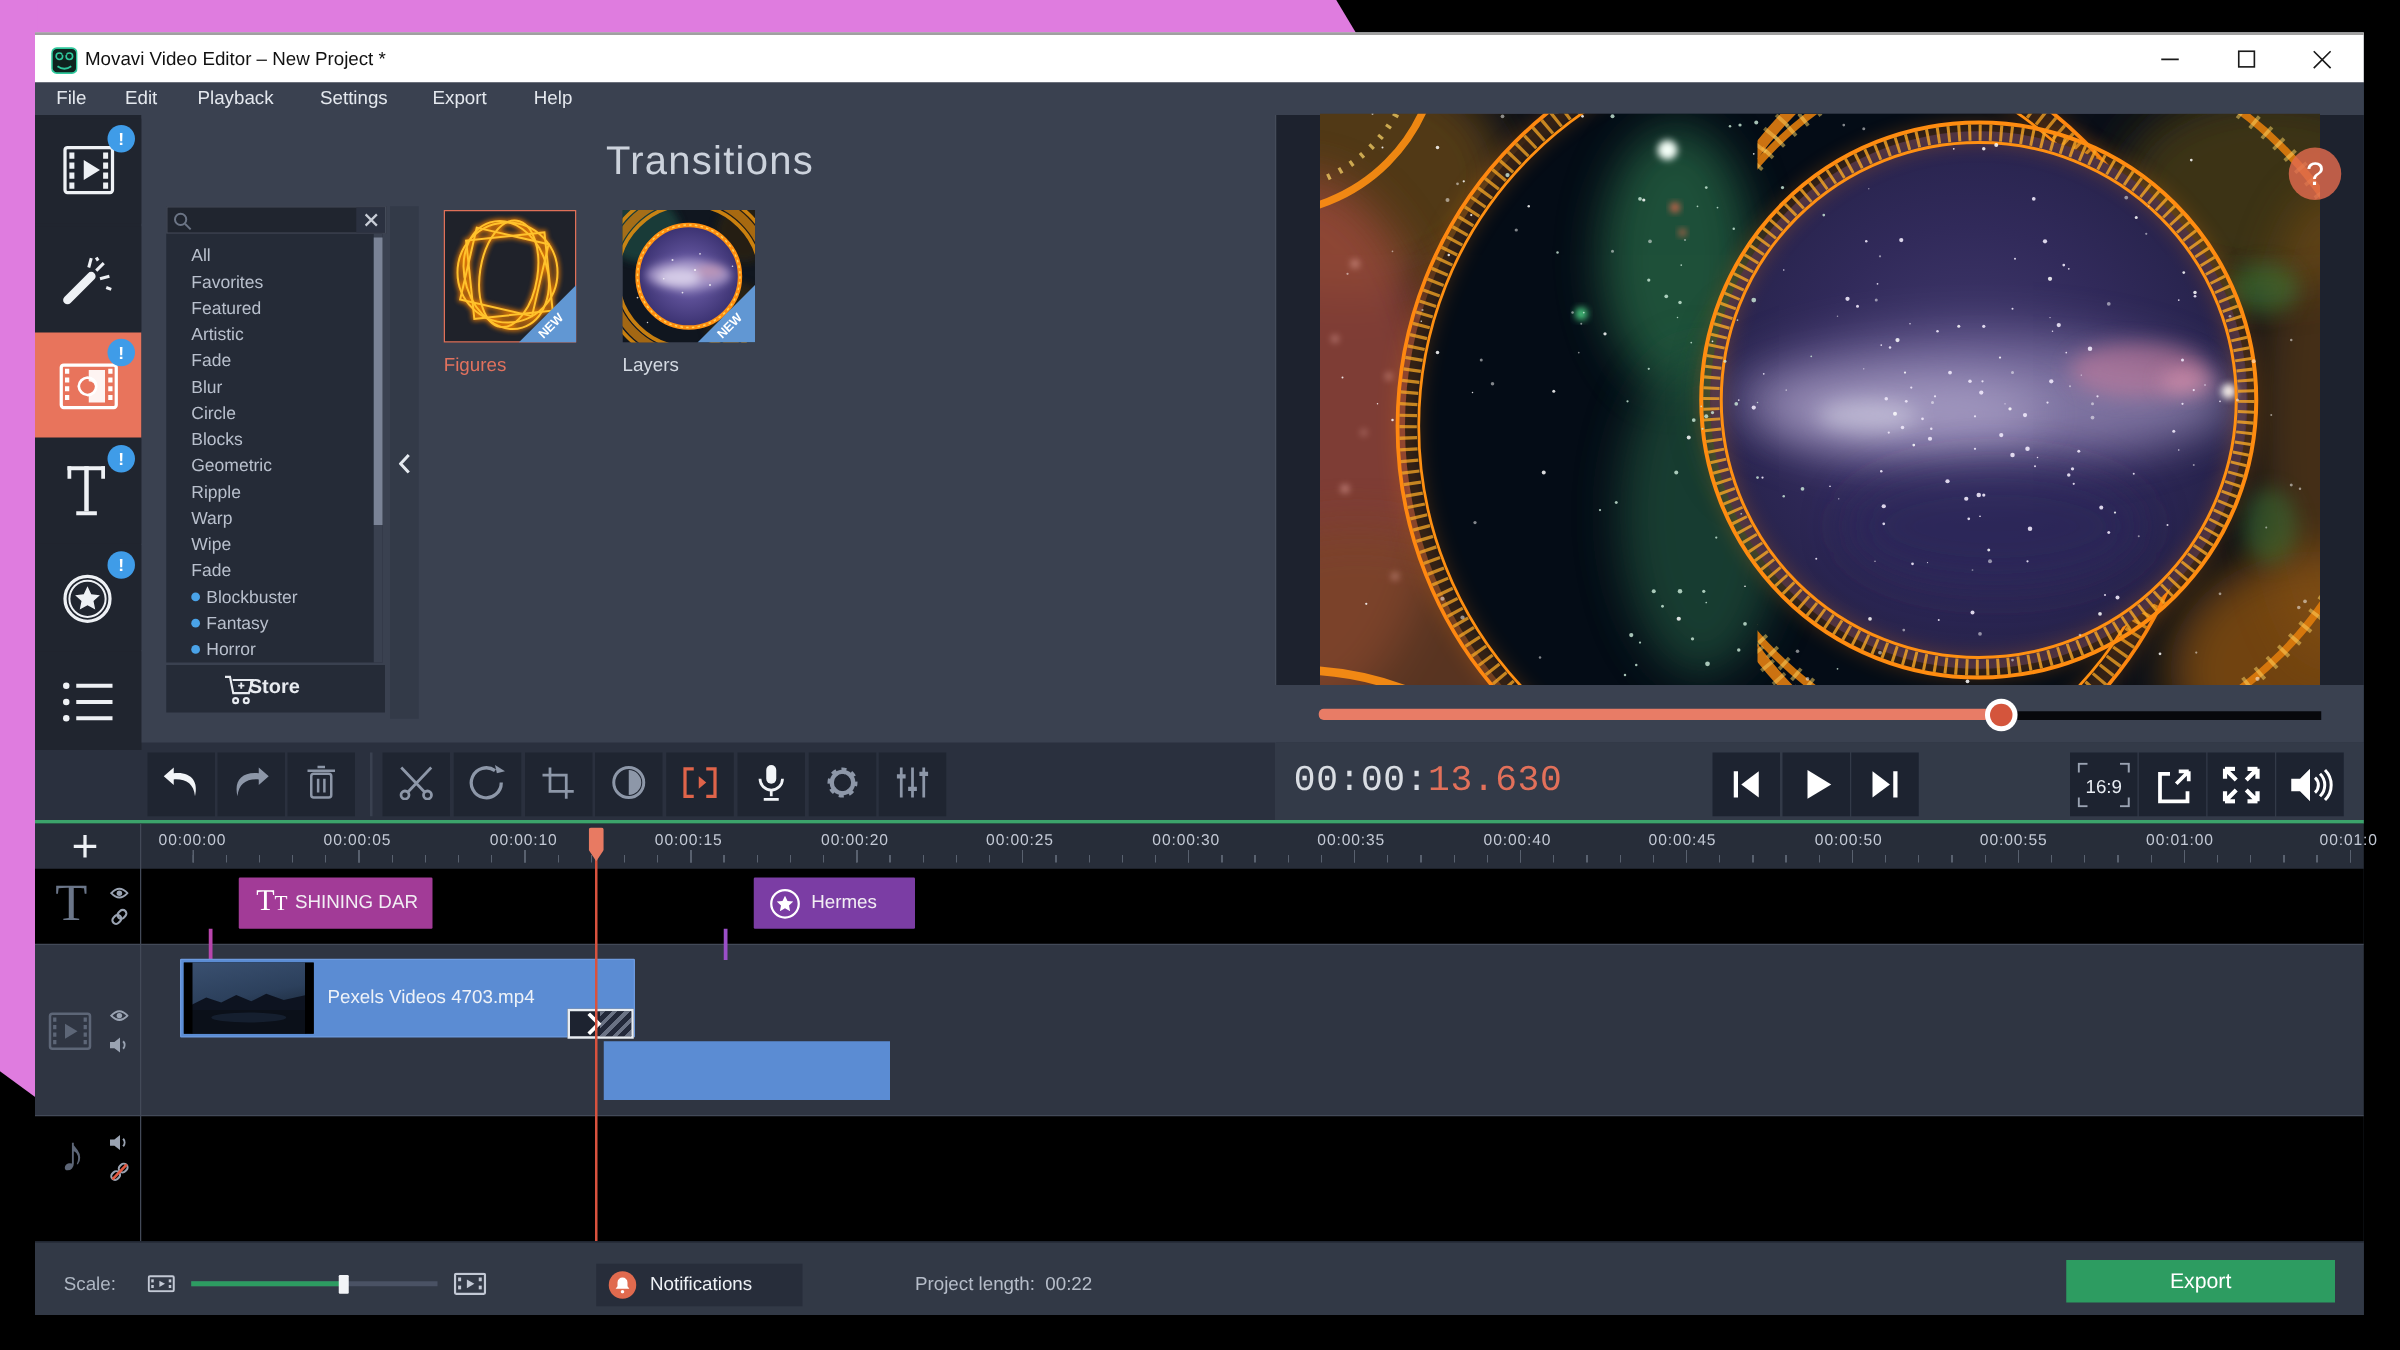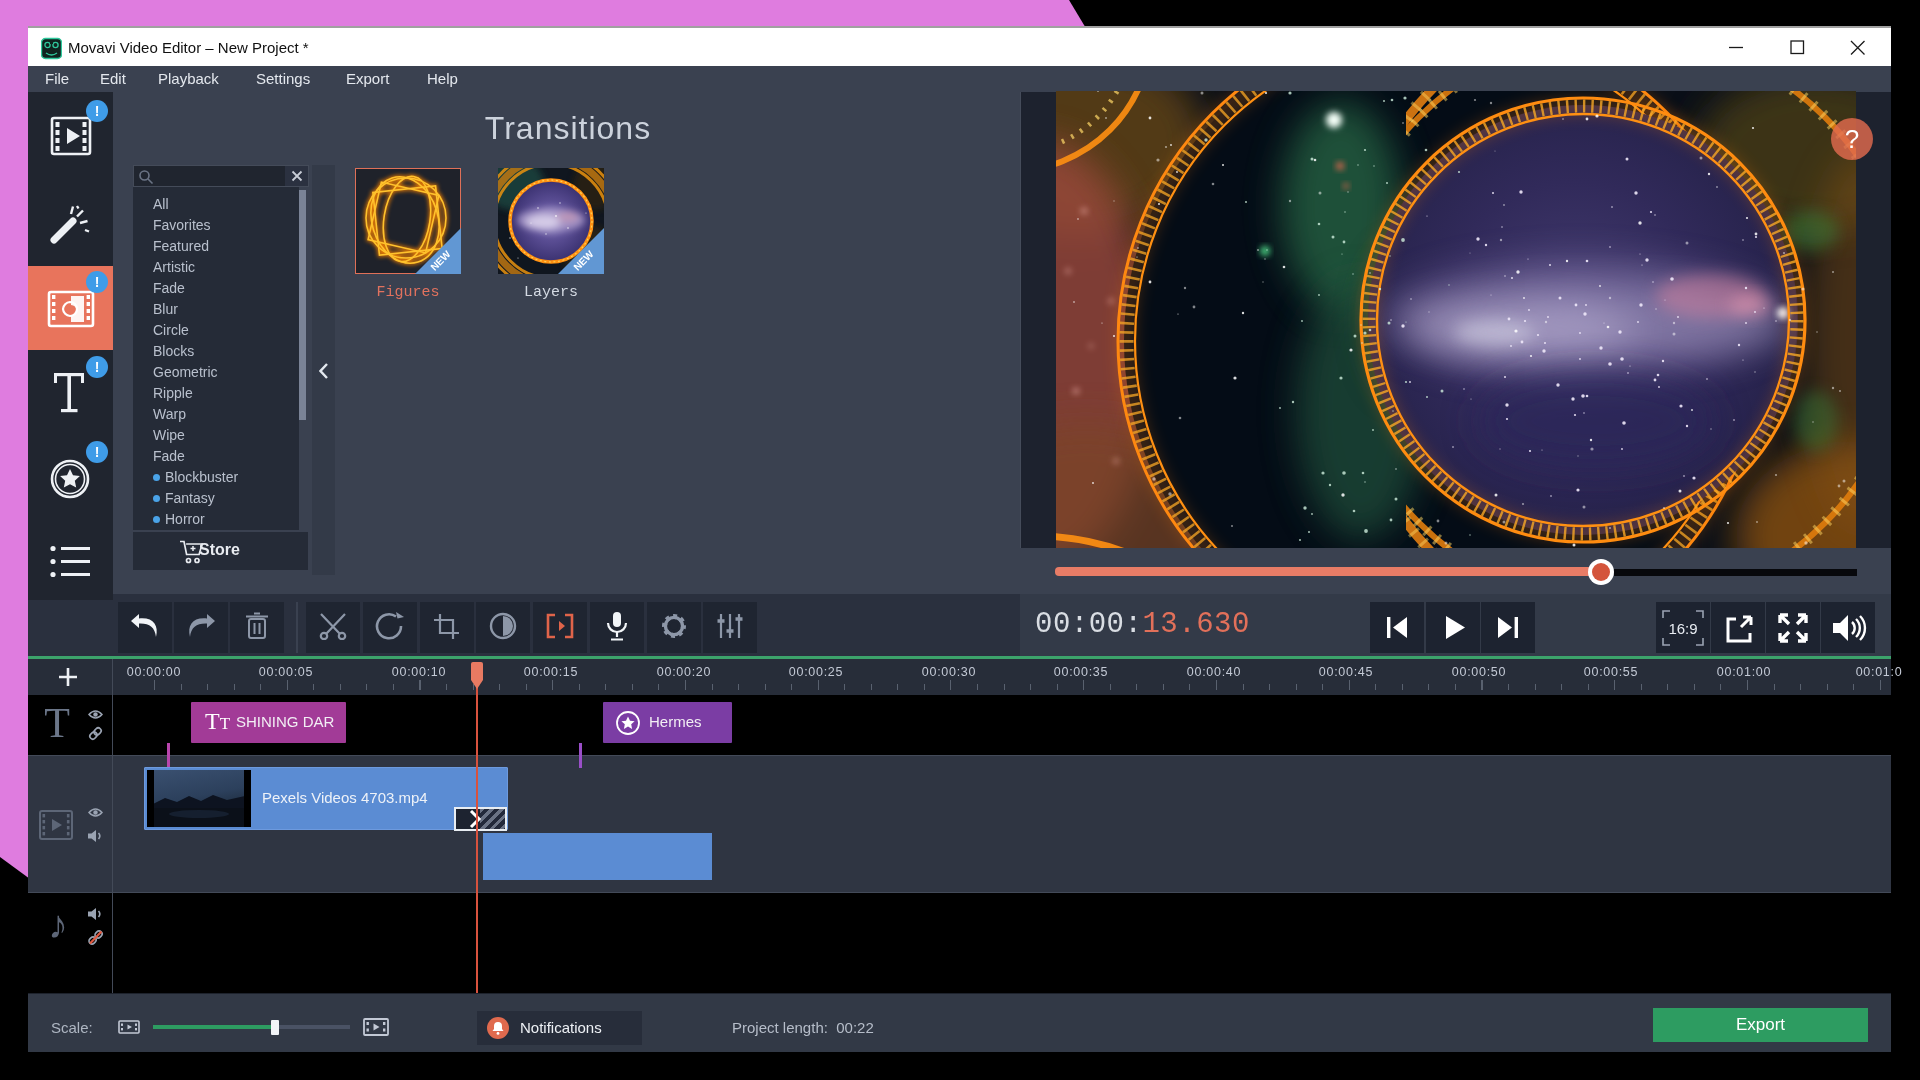--- a/index.html
+++ b/index.html
@@ -29,21 +29,21 @@
   #xbtn { position:absolute; right:0px; top:0px; width:23px; height:20px; background:#2b3140; }
   #catlist { position:absolute; left:105px; top:161px; width:173px; height:343px; background:#252b37; overflow:hidden; padding-top:7px; }
   .cat { position:relative; height:21px; line-height:21px; padding-left:20px; font-size:14px; color:#b9c0cd; white-space:nowrap; }
   .cat .dot { display:inline-block; width:7px; height:7px; border-radius:50%; background:#4aa3e8; margin-right:5px; vertical-align:1px; }
   #scrollbar { position:absolute; left:271px; top:161px; width:7px; height:343px; background:#3a4150; }
   #scrollthumb { position:absolute; left:0; top:3px; width:7px; height:230px; background:#7a8396; }
   #storebtn { position:absolute; left:105px; top:506px; width:175px; height:38px; background:#252b37; color:#e8ebf0;
      font-size:16px; }
   #collapsestrip { position:absolute; left:284px; top:139px; width:23px; height:410px; background:#333a48; }
   .thumb { position:absolute; top:142px; width:106px; height:106px; }
-  .thumblabel { position:absolute; top:258px; width:106px; text-align:center; font-size:15px;font-family:Liberation Mono, monospace; }
+  .thumblabel { position:absolute; top:258px; width:106px; font-size:15px; }
   
   #previewPanel { position:absolute; left:992px; top:66px; width:871px; height:502px; background:#1d222e; border-left:1px solid #454c5a; }
   #videoframe { position:absolute; left:1028px; top:65px; width:800px; height:457px; }
   #seekrow { position:absolute; left:992px; top:522px; width:871px; height:46px; background:#3a4150; }
   
   #controls { position:absolute; left:992px; top:568px; width:871px; height:63px; background:#333a48; }
   #timecode { position:absolute; left:15px; top:14px; font-family:"Liberation Mono", monospace; font-size:29px; letter-spacing:0.5px; color:#d9dde3; }
   #timecode .sal { color:#e2705a; }
   .ctlbtn { position:absolute; top:8px; width:54px; height:51px; background:#1d2330; }
   #helpbtn { position:absolute; left:775px; top:27px; width:42px; height:42px; border-radius:50%;

